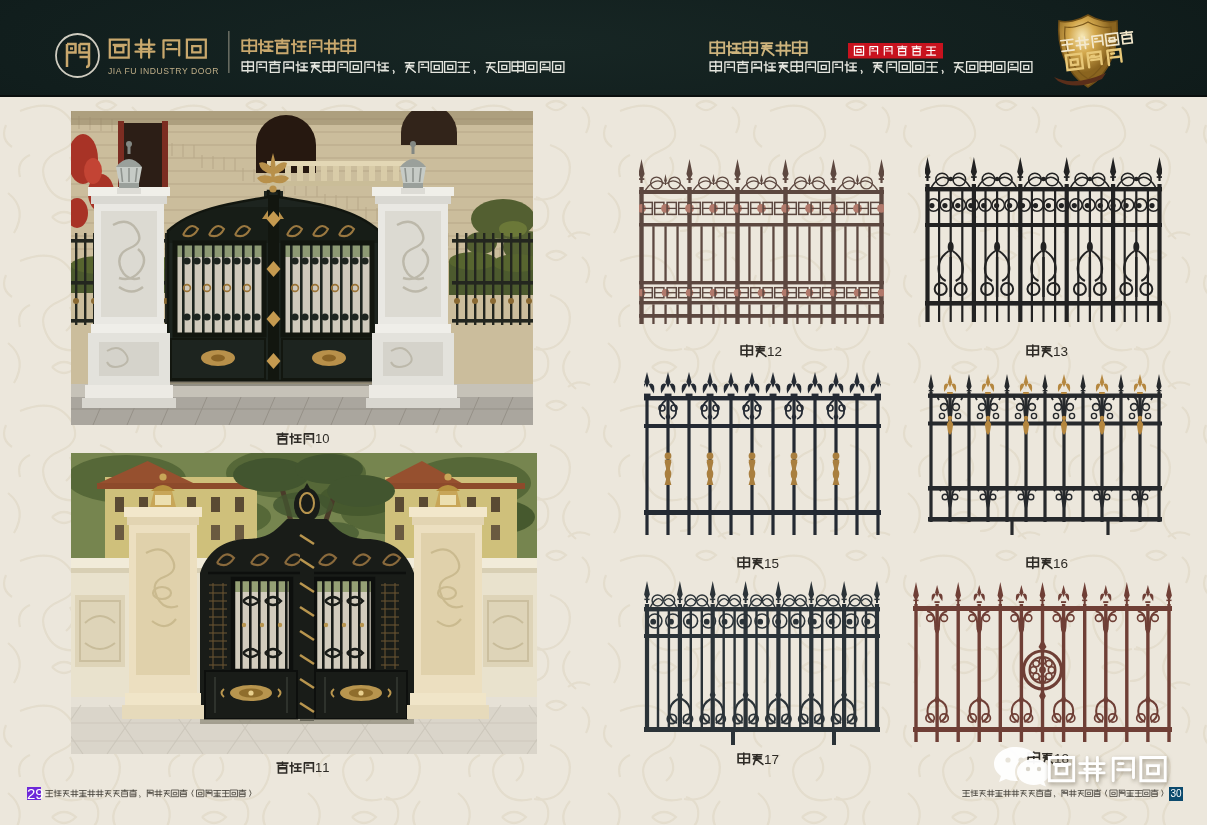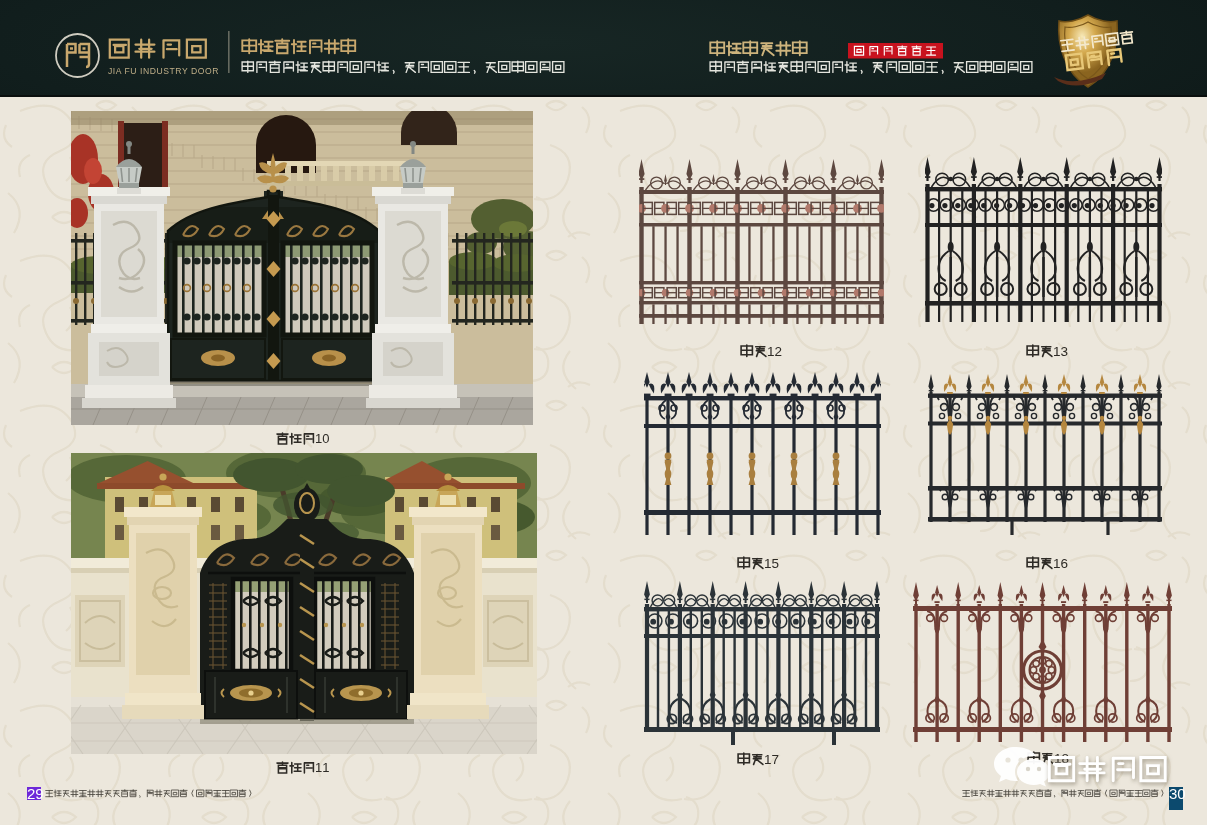--- a/index.html
+++ b/index.html
@@ -1462,21 +1462,21 @@
 <svg class="abs" style="left:45px;top:788px" width="212" height="13" viewBox="0 0 212 13">
     <g transform="translate(0,1)">
       <path d="M0.7 1.5 L7.7 1.5 M1.2 4.2 L7.2 4.2 M0.7 7.7 L7.7 7.7 M4.2 1.5 L4.2 7.7 M10.2 1.0 L10.2 7.7 M9.1 3.1 L11.3 3.1 M12.0 1.9 L16.1 1.9 M12.0 4.3 L16.1 4.3 M11.8 6.7 L16.1 6.7 M14.0 1.9 L14.0 6.7 M18.2 1.7 L23.8 1.7 M21.0 1.7 L18.7 7.7 M20.2 4.2 L24.5 7.7 M18.5 4.2 L23.5 4.2 M28.0 1.0 L28.0 7.7 M31.0 1.0 L31.0 7.7 M25.9 2.8 L32.9 2.8 M25.9 5.5 L32.9 5.5 M34.3 1.5 L41.3 1.5 M34.8 4.2 L40.8 4.2 M34.3 7.7 L41.3 7.7 M37.8 1.5 L37.8 7.7 M35.7 6.2 L40.3 6.2 M44.8 1.0 L44.8 7.7 M47.8 1.0 L47.8 7.7 M42.7 2.8 L49.7 2.8 M42.7 5.5 L49.7 5.5 M53.2 1.0 L53.2 7.7 M56.2 1.0 L56.2 7.7 M51.1 2.8 L58.1 2.8 M51.1 5.5 L58.1 5.5 M60.2 1.7 L65.8 1.7 M63.0 1.7 L60.7 7.7 M62.2 4.2 L66.5 7.7 M60.5 4.2 L65.5 4.2 M68.6 1.7 L74.2 1.7 M71.4 1.7 L69.1 7.7 M70.6 4.2 L74.9 7.7 M68.9 4.2 L73.9 4.2 M76.3 1.4 L83.3 1.4 M79.8 0.7 L79.8 2.2 M77.1 2.8 H82.5 V7.7 H77.1 Z M77.7 5.0 L81.9 5.0 M84.7 1.4 L91.7 1.4 M88.2 0.7 L88.2 2.2 M85.5 2.8 H90.9 V7.7 H85.5 Z M86.1 5.0 L90.3 5.0 M86.1 6.0 L90.7 6.0 M94.8 6.6 q 0.8 0.7 0.2 1.7 M102.3 1.2 L102.3 7.7 M102.3 1.2 H108.2 V6.9 M103.9 2.8 L105.1 2.8 M103.6 4.6 L107.3 4.6 M102.9 3.5 L107.5 3.5 M112.0 1.0 L112.0 7.7 M115.0 1.0 L115.0 7.7 M109.9 2.8 L116.9 2.8 M109.9 5.5 L116.9 5.5 M119.0 1.7 L124.6 1.7 M121.8 1.7 L119.5 7.7 M121.0 4.2 L125.3 7.7 M119.3 4.2 L124.3 4.2 M126.7 1.0 H133.7 V7.7 H126.7 Z M128.6 3.4 H131.8 V5.8 H128.6 Z M135.1 1.4 L142.1 1.4 M138.6 0.7 L138.6 2.2 M135.9 2.8 H141.3 V7.7 H135.9 Z M136.5 5.0 L140.7 5.0 M136.5 5.3 L141.1 5.3 M148.0 1.0 q -2.7 3.2 0 6.4 M151.9 1.0 H158.9 V7.7 H151.9 Z M153.8 3.4 H157.0 V5.8 H153.8 Z M161.1 1.2 L161.1 7.7 M161.1 1.2 H167.0 V6.9 M162.7 2.8 L163.9 2.8 M162.4 4.6 L166.1 4.6 M161.7 3.5 L166.3 3.5 M168.7 1.5 L175.7 1.5 M169.2 4.2 L175.2 4.2 M168.7 7.7 L175.7 7.7 M172.2 1.5 L172.2 7.7 M170.1 6.2 L174.7 6.2 M177.1 1.5 L184.1 1.5 M177.6 4.2 L183.6 4.2 M177.1 7.7 L184.1 7.7 M180.6 1.5 L180.6 7.7 M185.5 1.0 H192.5 V7.7 H185.5 Z M187.4 3.4 H190.6 V5.8 H187.4 Z M193.9 1.4 L200.9 1.4 M197.4 0.7 L197.4 2.2 M194.7 2.8 H200.1 V7.7 H194.7 Z M195.3 5.0 L199.5 5.0 M195.3 5.3 L199.9 5.3 M204.8 1.0 q 2.7 3.2 0 6.4" fill="none" stroke="#4a463e" stroke-width="0.84" stroke-linecap="round"></path>
     </g>
   </svg>
 <svg class="abs" style="left:962px;top:788px" width="206" height="12" viewBox="0 0 206 12">
     <g transform="translate(0,1)">
       <path d="M0.7 1.5 L7.5 1.5 M1.2 4.1 L7.0 4.1 M0.7 7.5 L7.5 7.5 M4.1 1.5 L4.1 7.5 M10.0 1.0 L10.0 7.5 M8.9 3.1 L11.1 3.1 M11.7 1.9 L15.7 1.9 M11.7 4.2 L15.7 4.2 M11.5 6.5 L15.7 6.5 M13.7 1.9 L13.7 6.5 M17.7 1.6 L23.3 1.6 M20.5 1.6 L18.3 7.5 M19.7 4.1 L23.9 7.5 M18.1 4.1 L22.9 4.1 M27.3 1.0 L27.3 7.5 M30.2 1.0 L30.2 7.5 M25.3 2.7 L32.1 2.7 M25.3 5.3 L32.1 5.3 M33.5 1.5 L40.3 1.5 M34.0 4.1 L39.8 4.1 M33.5 7.5 L40.3 7.5 M36.9 1.5 L36.9 7.5 M34.8 6.1 L39.3 6.1 M43.7 1.0 L43.7 7.5 M46.6 1.0 L46.6 7.5 M41.7 2.7 L48.5 2.7 M41.7 5.3 L48.5 5.3 M51.9 1.0 L51.9 7.5 M54.8 1.0 L54.8 7.5 M49.9 2.7 L56.7 2.7 M49.9 5.3 L56.7 5.3 M58.7 1.6 L64.3 1.6 M61.5 1.6 L59.3 7.5 M60.7 4.1 L64.9 7.5 M59.1 4.1 L63.9 4.1 M66.9 1.6 L72.5 1.6 M69.7 1.6 L67.5 7.5 M68.9 4.1 L73.1 7.5 M67.3 4.1 L72.1 4.1 M74.5 1.3 L81.3 1.3 M77.9 0.7 L77.9 2.2 M75.3 2.7 H80.5 V7.5 H75.3 Z M75.8 4.9 L80.0 4.9 M82.7 1.3 L89.5 1.3 M86.1 0.7 L86.1 2.2 M83.5 2.7 H88.7 V7.5 H83.5 Z M84.0 4.9 L88.2 4.9 M84.0 5.9 L88.5 5.9 M92.5 6.4 q 0.8 0.7 0.2 1.6 M99.9 1.2 L99.9 7.5 M99.9 1.2 H105.6 V6.7 M101.4 2.7 L102.6 2.7 M101.1 4.4 L104.7 4.4 M100.4 3.4 L104.9 3.4 M109.3 1.0 L109.3 7.5 M112.2 1.0 L112.2 7.5 M107.3 2.7 L114.1 2.7 M107.3 5.3 L114.1 5.3 M116.1 1.6 L121.7 1.6 M118.9 1.6 L116.7 7.5 M118.1 4.1 L122.3 7.5 M116.5 4.1 L121.3 4.1 M123.7 1.0 H130.5 V7.5 H123.7 Z M125.6 3.3 H128.6 V5.6 H125.6 Z M131.9 1.3 L138.7 1.3 M135.3 0.7 L135.3 2.2 M132.7 2.7 H137.9 V7.5 H132.7 Z M133.2 4.9 L137.4 4.9 M133.2 5.2 L137.7 5.2 M144.5 1.0 q -2.6 3.1 0 6.2 M148.3 1.0 H155.1 V7.5 H148.3 Z M150.2 3.3 H153.2 V5.6 H150.2 Z M157.3 1.2 L157.3 7.5 M157.3 1.2 H163.0 V6.7 M158.8 2.7 L160.0 2.7 M158.5 4.4 L162.1 4.4 M157.8 3.4 L162.3 3.4 M164.7 1.5 L171.5 1.5 M165.2 4.1 L171.0 4.1 M164.7 7.5 L171.5 7.5 M168.1 1.5 L168.1 7.5 M166.0 6.1 L170.5 6.1 M172.9 1.5 L179.7 1.5 M173.4 4.1 L179.2 4.1 M172.9 7.5 L179.7 7.5 M176.3 1.5 L176.3 7.5 M181.1 1.0 H187.9 V7.5 H181.1 Z M183.0 3.3 H186.0 V5.6 H183.0 Z M189.3 1.3 L196.1 1.3 M192.7 0.7 L192.7 2.2 M190.1 2.7 H195.3 V7.5 H190.1 Z M190.6 4.9 L194.8 4.9 M190.6 5.2 L195.1 5.2 M199.9 1.0 q 2.6 3.1 0 6.2" fill="none" stroke="#4a463e" stroke-width="0.82" stroke-linecap="round"></path>
     </g>
   </svg>
-<div class="abs" style="left:1169px;top:787px;width:14px;height:23px;background:#0c4a6e;color:#fff;font-size:15px;text-align:center;line-height:13px">30</div>
+<div class="abs" style="left:1169px;top:787px;width:14px;height:14px;background:#0c4a6e;color:#fff;font-size:10px;text-align:center;line-height:13px">30</div>
 <svg class="abs" style="left:993px;top:745px" width="60" height="44" viewBox="0 0 60 44">
     <g fill="#ffffff" opacity="0.96">
       <path d="M22 2 C10 2 1 10 1 19 C1 24 4 28 8 31 L6 37 L13 34 C16 35 19 36 22 36 C23 36 24 36 25 35.8 C23 33 22 30 22 27 C22 18 30 11 40 11 C41 11 42 11 43 11.2 C41 6 32 2 22 2 Z"></path>
       <path d="M41 14 C31 14 24 20 24 27 C24 34 31 40 41 40 C43 40 45 39.6 47 39 L53 41.5 L51 36.5 C55 34 57 31 57 27 C57 20 50 14 41 14 Z"></path>
     </g>
     <g fill="#e8e4da">
       <circle cx="15" cy="15" r="2.6"></circle>
       <circle cx="28" cy="15" r="2.6"></circle>
     </g>
     <g fill="#d8d4ca">

